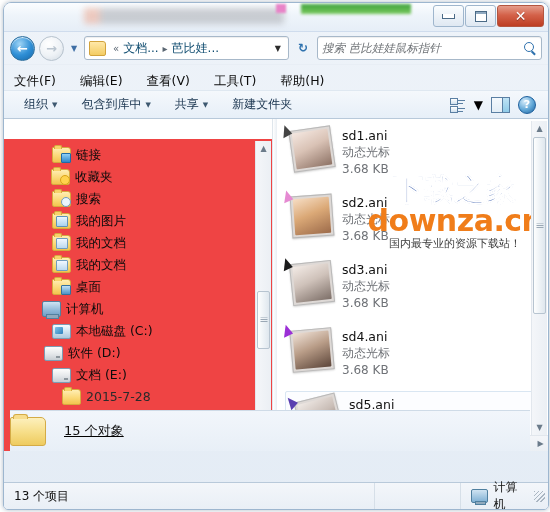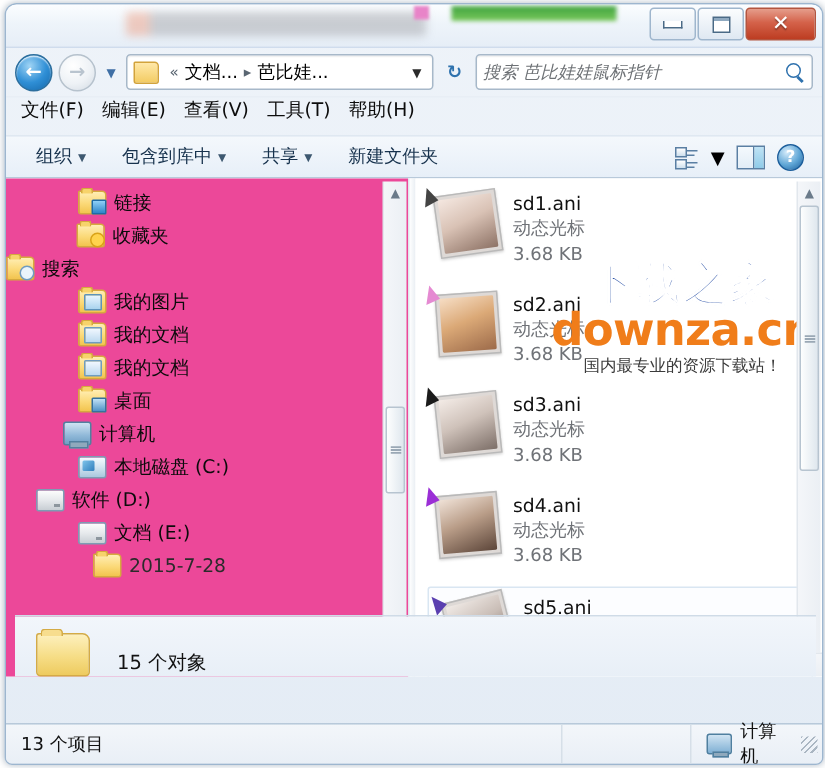--- a/index.html
+++ b/index.html
@@ -44,35 +44,35 @@
     border:1px solid #b6c2cd;}
   .arr{font-size:13px;font-weight:bold;color:#fff;line-height:1;}
   .arr.dim{color:#b9c4cf;}
   .navdrop{width:12px;flex:0 0 auto;text-align:center;color:#3f6fa5;font-size:8px;}
 
   .addrbar{flex:1 1 auto;height:22px;background:#fff;border:1px solid #a7b8c9;
     border-radius:3px;display:flex;align-items:center;padding:0 3px;min-width:0;
     box-shadow:inset 0 1px 1px rgba(0,0,0,.07);}
   .crumb-ico{width:15px;height:13px;flex:0 0 auto;margin:0 3px 0 1px;
     background:linear-gradient(180deg,#ffe8a8,#f3cc63);border:1px solid #d2a33c;border-radius:1px 3px 2px 2px;}
-  .crumb{font-size:12px;color:#000000;white-space:nowrap;text-align:center;}
+  .crumb{font-size:12px;color:#0c4a6e;white-space:nowrap;text-align:center;}
   .crumb-sep{color:#5a6672;font-size:10px;margin:0 4px;}
   .crumb-chev{margin-left:auto;color:#2b2b2b;font-size:8px;padding:0 4px;}
   .refresh{width:20px;height:22px;flex:0 0 auto;display:flex;align-items:center;justify-content:center;
     color:#2f72ae;font-size:12px;font-weight:bold;}
   .searchbox{width:215px;height:22px;flex:0 0 auto;background:#fff;border:1px solid #a7b8c9;
     border-radius:3px;display:flex;align-items:center;padding:0 4px;
     box-shadow:inset 0 1px 1px rgba(0,0,0,.07);}
   .searchph{flex:1;font-style:italic;color:#6e7276;font-size:11.5px;white-space:nowrap;overflow:hidden;}
   .mag{width:13px;height:13px;position:relative;flex:0 0 auto;}
   .mag i{position:absolute;width:8px;height:8px;border:1.6px solid #2f72ae;border-radius:50%;left:0;top:0;}
   .mag b{position:absolute;width:5px;height:1.6px;background:#2f72ae;transform:rotate(45deg);left:7px;top:10px;}
 
   
-  .menubar{height:25px;display:flex;align-items:flex-start;padding:0 10px;gap:12px;
+  .menubar{height:25px;display:flex;align-items:flex-end;padding:0 10px;gap:24px;
     border-top:1px solid #e8eef5;}
   .menuitem{font-size:12.5px;color:#0c0c0c;white-space:nowrap;}
 
   
   .toolbar{height:27px;display:flex;align-items:center;padding:0 8px;gap:0;
     background:linear-gradient(180deg,#f4f8fc 0%,#e7eff8 100%);
     border-top:1px solid #dfe8f1;border-bottom:1px solid #b8c9da;}
   .tb{display:flex;align-items:center;gap:4px;padding:0 12px;height:22px;font-size:12px;color:#17324d;white-space:nowrap;}
   .tb .cv{font-size:7px;color:#3d5870;}
   .tb-right{margin-left:auto;display:flex;align-items:center;gap:8px;padding-right:4px;}
@@ -82,21 +82,21 @@
   .ic-pane{width:17px;height:14px;border:1px solid #5a7fa3;background:#fff;display:flex;}
   .ic-pane .a{flex:1.1;background:linear-gradient(180deg,#f4f9fd,#e2edf6);border-right:1px solid #5a7fa3;}
   .ic-pane .b{flex:.7;background:linear-gradient(180deg,#bfe3f5,#8fcbe8);}
   .ic-help{width:16px;height:16px;border-radius:50%;
     background:radial-gradient(circle at 35% 28%,#d6ecfb 0%,#5fa6d6 55%,#1d5f9c 100%);
     border:1px solid #1d5f9c;color:#fff;font-size:11px;font-weight:bold;
     display:flex;align-items:center;justify-content:center;line-height:1;}
 
   
   .content{position:relative;height:332px;display:flex;background:#fff;}
-  .navpane{width:268px;position:relative;background:#ec4899;overflow:hidden;}
+  .navpane{width:268px;position:relative;background:#ef4444;overflow:hidden;margin-top:20px;}
   .treelist{padding-top:5px;}
   .tnode{height:22px;display:flex;align-items:center;gap:5px;padding-left:0;font-size:12.5px;color:#0b0b0b;white-space:nowrap;}
   .tnode .lbl{line-height:1;}
   .ti{width:17px;height:14px;flex:0 0 auto;position:relative;}
   .fold{background:linear-gradient(180deg,#ffeeb4 0%,#fbd978 55%,#f2c44f 100%);
     border:1px solid #d6a93e;border-radius:1px 3px 2px 2px;}
   .fold:after{content:"";position:absolute;left:1px;top:-3px;width:6px;height:3px;
     background:#f7d36b;border:1px solid #d6a93e;border-bottom:none;border-radius:2px 2px 0 0;}
   .badge{position:absolute;right:-1px;bottom:-1px;width:8px;height:8px;border-radius:1px;}
   .bd-link{background:linear-gradient(180deg,#8fd0f7,#2f85c8);border:1px solid #1f6ba6;}
@@ -157,21 +157,21 @@
   
   .wm{position:absolute;right:-2px;top:56px;width:190px;text-align:center;pointer-events:none;user-select:none;}
   .wm .l1{font-size:30px;font-weight:bold;color:#2f55a8;letter-spacing:1px;
     -webkit-text-stroke:1px #ffffff;line-height:1;}
   .wm .l2{font-size:30px;font-weight:bold;color:#f07d1a;line-height:1.05;letter-spacing:-.5px;}
   .wm .l3{font-size:11px;color:#3b3b3b;line-height:1.3;}
 
   
   .tooltip{position:absolute;left:6px;bottom:0;width:520px;height:40px;
     background:linear-gradient(180deg,#f2f6fb,#e8eff7);border-top:1px solid #cfdbe7;
-    display:flex;align-items:flex-end;gap:18px;padding-left:14px;}
+    display:flex;align-items:center;gap:18px;text-decoration:underline;}
   .tt-fold{width:34px;height:27px;position:relative;flex:0 0 auto;
     background:linear-gradient(180deg,#fdf0bd 0%,#f6dd86 55%,#eecb5f 100%);
     border:1px solid #d4ab46;border-radius:2px 5px 3px 3px;}
   .tt-fold:after{content:"";position:absolute;left:2px;top:-4px;width:13px;height:4px;
     background:#f7dd8e;border:1px solid #d4ab46;border-bottom:none;border-radius:3px 3px 0 0;}
   .tt-txt{font-size:13px;color:#111;}
 
   
   .statusbar{position:absolute;left:0;right:0;bottom:0;height:26px;
     background:linear-gradient(180deg,#f3f6fa 0%,#e9eff6 100%);
@@ -290,21 +290,21 @@
               <i class="badge bd-link"></i>
             </span>
           <span class="lbl">链接</span>
         </div>
         <div class="tnode" style="padding-left:47px">
           <span class="ti fold">
               <i class="badge bd-star"></i>
             </span>
           <span class="lbl">收藏夹</span>
         </div>
-        <div class="tnode" style="">
+        <div class="tnode" style="padding-left:48px">
           <span class="ti fold">
               <i class="badge bd-srch"></i>
             </span>
           <span class="lbl">搜索</span>
         </div>
         <div class="tnode" style="padding-left:48px">
           <span class="ti fold">
               <i class="badge bd-pic" style="left:3px;right:auto;bottom:1px;width:10px;height:9px"></i>
             </span>
           <span class="lbl">我的图片</span>
@@ -328,21 +328,21 @@
           <span class="lbl">桌面</span>
         </div>
         <div class="tnode" style="padding-left:38px">
           <span class="ic-pc"></span>
           <span class="lbl">计算机</span>
         </div>
         <div class="tnode" style="padding-left:48px">
           <span class="ic-hdd sys"></span>
           <span class="lbl">本地磁盘 (C:)</span>
         </div>
-        <div class="tnode" style="padding-left:20px">
+        <div class="tnode" style="padding-left:40px">
           <span class="ic-hdd plain"></span>
           <span class="lbl">软件 (D:)</span>
         </div>
         <div class="tnode" style="padding-left:48px">
           <span class="ic-hdd plain"></span>
           <span class="lbl">文档 (E:)</span>
         </div>
         <div class="tnode" style="padding-left:58px;color:#2b2b2b">
           <span class="ti fold"></span>
           <span class="lbl">2015-7-28</span>

